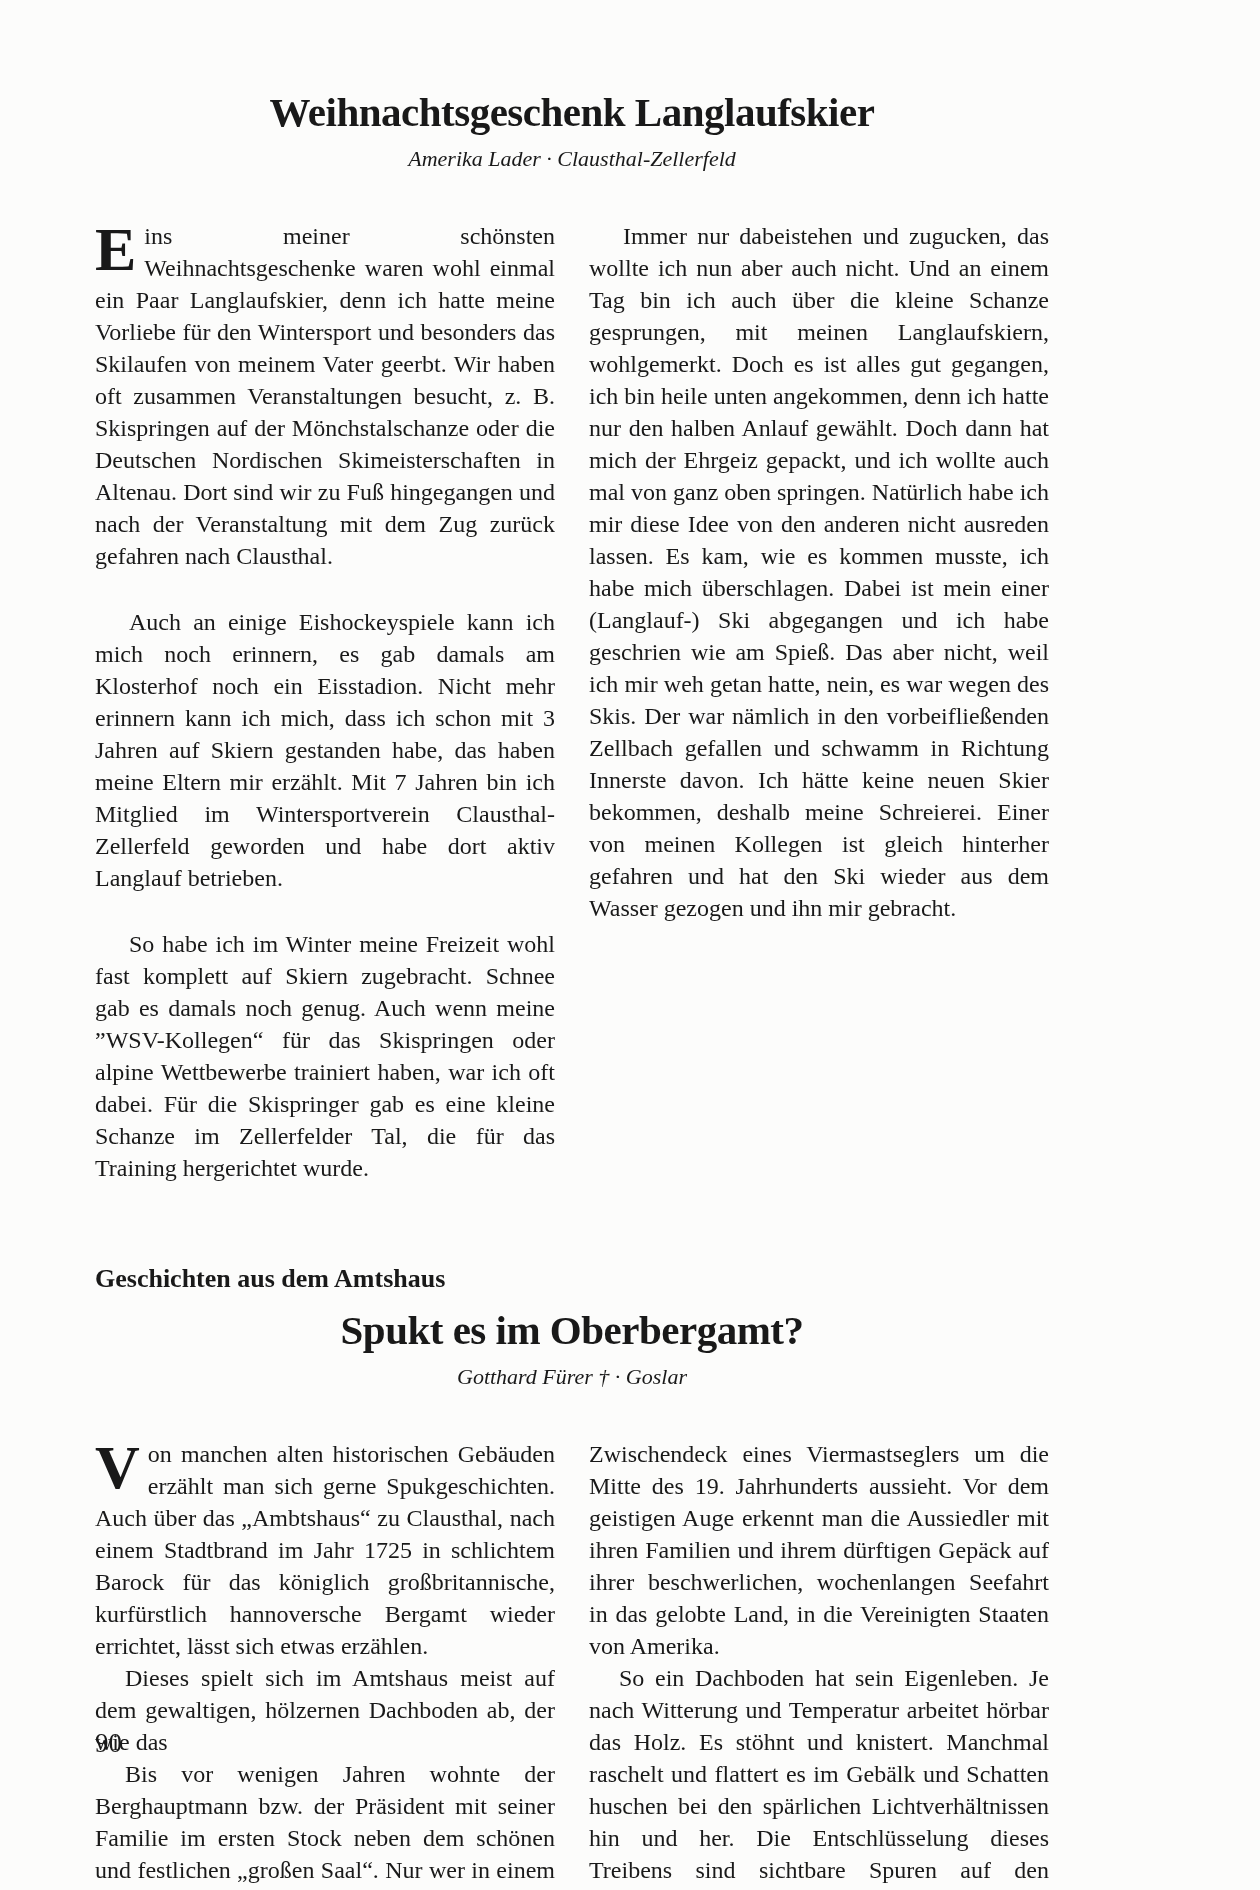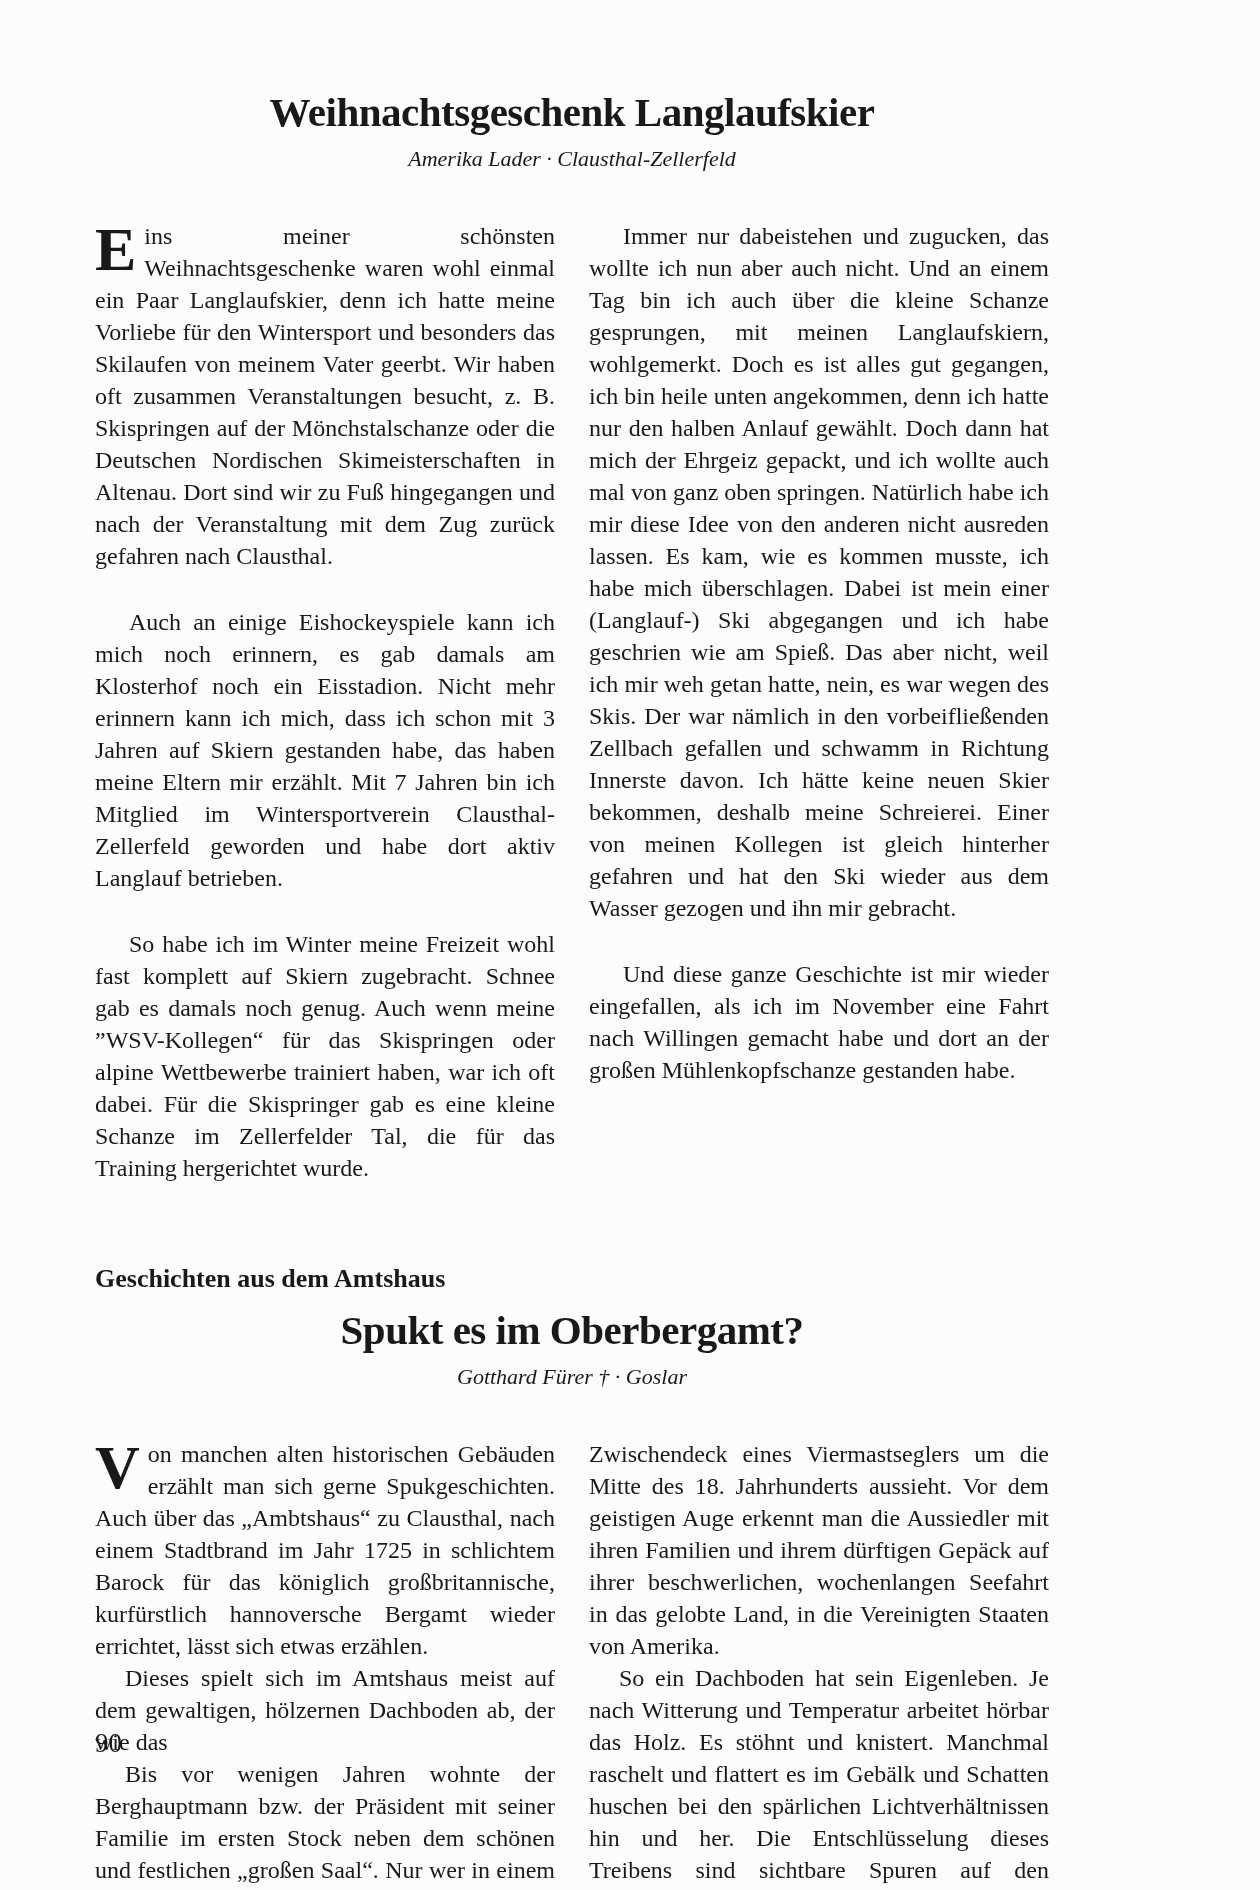--- a/index.html
+++ b/index.html
@@ -92,41 +92,40 @@
     <div class="columns columns-1">
       <div class="col">
         <p class="para">
           <span class="dropcap">E</span><span>ins meiner schönsten Weihnachtsgeschenke waren wohl einmal ein Paar Langlaufskier, denn ich hatte meine Vorliebe für den Wintersport und besonders das Skilaufen von meinem Vater geerbt. Wir haben oft zusammen Veranstaltungen besucht, z. B. Skispringen auf der Mönchstalschanze oder die Deutschen Nordischen Skimeisterschaften in Altenau. Dort sind wir zu Fuß hingegangen und nach der Veranstaltung mit dem Zug zurück gefahren nach Clausthal.</span>
         </p>
         <p class="para indent gap-before">Auch an einige Eishockeyspiele kann ich mich noch erinnern, es gab damals am Klosterhof noch ein Eisstadion. Nicht mehr erinnern kann ich mich, dass ich schon mit 3 Jahren auf Skiern gestanden habe, das haben meine Eltern mir erzählt. Mit 7 Jahren bin ich Mitglied im Wintersportverein Clausthal-Zellerfeld geworden und habe dort aktiv Langlauf betrieben.</p>
         <p class="para indent gap-before">So habe ich im Winter meine Freizeit wohl fast komplett auf Skiern zugebracht. Schnee gab es damals noch genug. Auch wenn meine ”WSV-Kollegen“ für das Skispringen oder alpine Wettbewerbe trainiert haben, war ich oft dabei. Für die Skispringer gab es eine kleine Schanze im Zellerfelder Tal, die für das Training hergerichtet wurde.</p>
       </div>
       <div class="col">
         <p class="para indent">Immer nur dabeistehen und zugucken, das wollte ich nun aber auch nicht. Und an einem Tag bin ich auch über die kleine Schanze gesprungen, mit meinen Langlaufskiern, wohlgemerkt. Doch es ist alles gut gegangen, ich bin heile unten angekommen, denn ich hatte nur den halben Anlauf gewählt. Doch dann hat mich der Ehrgeiz gepackt, und ich wollte auch mal von ganz oben springen. Natürlich habe ich mir diese Idee von den anderen nicht ausreden lassen. Es kam, wie es kommen musste, ich habe mich überschlagen. Dabei ist mein einer (Langlauf-) Ski abgegangen und ich habe geschrien wie am Spieß. Das aber nicht, weil ich mir weh getan hatte, nein, es war wegen des Skis. Der war nämlich in den vorbeifließenden Zellbach gefallen und schwamm in Richtung Innerste davon. Ich hätte keine neuen Skier bekommen, deshalb meine Schreierei. Einer von meinen Kollegen ist gleich hinterher gefahren und hat den Ski wieder aus dem Wasser gezogen und ihn mir gebracht.</p>
-        <p class="para indent gap-before">Und diese ganze Geschichte ist mir wieder eingefallen, als ich im November eine Fahrt nach Willingen gemacht habe und dort an der großen Mühlenkopfschanze gestanden habe.</p>
       </div>
     </div>
   </section>
 
   <section>
     <p class="kicker">Geschichten aus dem Amtshaus</p>
     <h1 class="article-title title-2">Spukt es im Oberbergamt?</h1>
     <p class="article-author">Gotthard Fürer † · Goslar</p>
 
     <div class="columns columns-2">
       <div class="col">
         <p class="para">
           <span class="dropcap">V</span><span>on manchen alten historischen Gebäuden erzählt man sich gerne Spukgeschichten. Auch über das </span><span class="inline-italic">„Ambtshaus“</span><span> zu Clausthal, nach einem Stadtbrand im Jahr 1725 in schlichtem Barock für das königlich großbritannische, kurfürstlich hannoversche Bergamt wieder errichtet, lässt sich etwas erzählen.</span>
         </p>
         <p class="para indent-sm">Dieses spielt sich im Amtshaus meist auf dem gewaltigen, hölzernen Dachboden ab, der wie das</p>
         <p class="para indent-sm">
           <span>Bis vor wenigen Jahren wohnte der Berghauptmann bzw. der Präsident mit seiner Familie im ersten Stock neben dem schönen und festlichen </span><span class="inline-italic">„großen Saal“</span><span>. Nur wer in einem Gebäude wohnt und einen leichten Schlaf hat, erfährt etwas von dessen Innenleben.</span>
         </p>
       </div>
       <div class="col">
-        <p class="para">Zwischendeck eines Viermastseglers um die Mitte des 18. Jahrhunderts aussieht. Vor dem geistigen Auge erkennt man die Aussiedler mit ihren Familien und ihrem dürftigen Gepäck auf ihrer beschwerlichen, wochenlangen Seefahrt in das gelobte Land, in die Vereinigten Staaten von Amerika.</p>
+        <p class="para">Zwischendeck eines Viermastseglers um die Mitte des 19. Jahrhunderts aussieht. Vor dem geistigen Auge erkennt man die Aussiedler mit ihren Familien und ihrem dürftigen Gepäck auf ihrer beschwerlichen, wochenlangen Seefahrt in das gelobte Land, in die Vereinigten Staaten von Amerika.</p>
         <p class="para indent-sm">So ein Dachboden hat sein Eigenleben. Je nach Witterung und Temperatur arbeitet hörbar das Holz. Es stöhnt und knistert. Manchmal raschelt und flattert es im Gebälk und Schatten huschen bei den spärlichen Lichtverhältnissen hin und her. Die Entschlüsselung dieses Treibens sind sichtbare Spuren auf den Holzdielen: Losung von Fledermäusen und Mardern und Kot von Mauerseglern.</p>
       </div>
     </div>
   </section>
 
   <div class="page-number">90</div>
 </div>
 
 </body></html>

